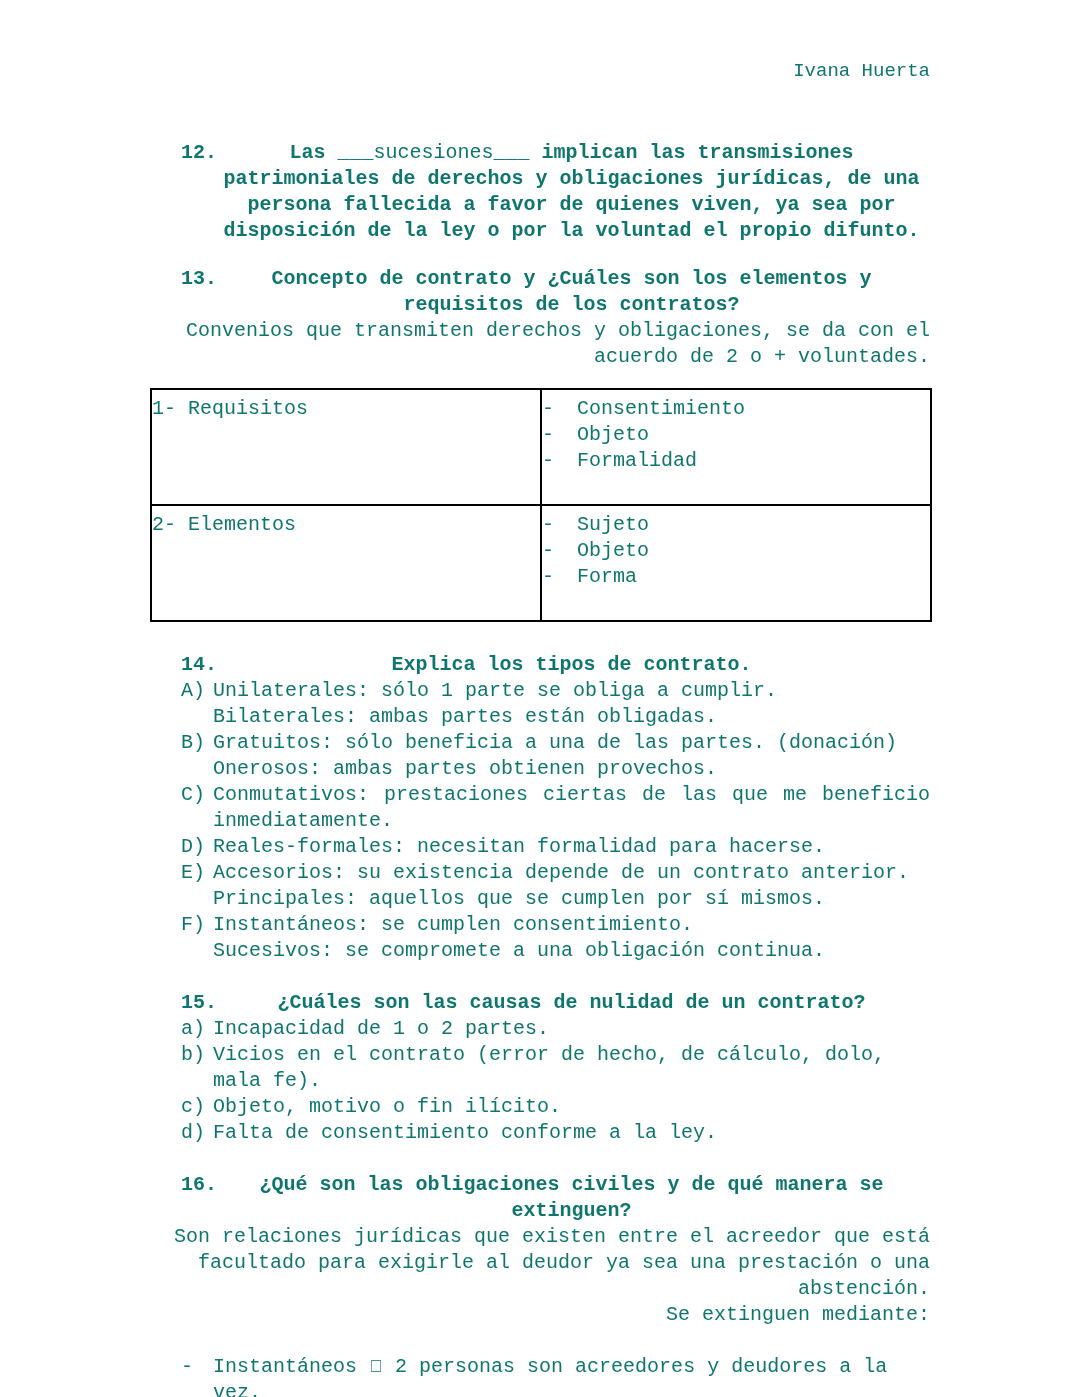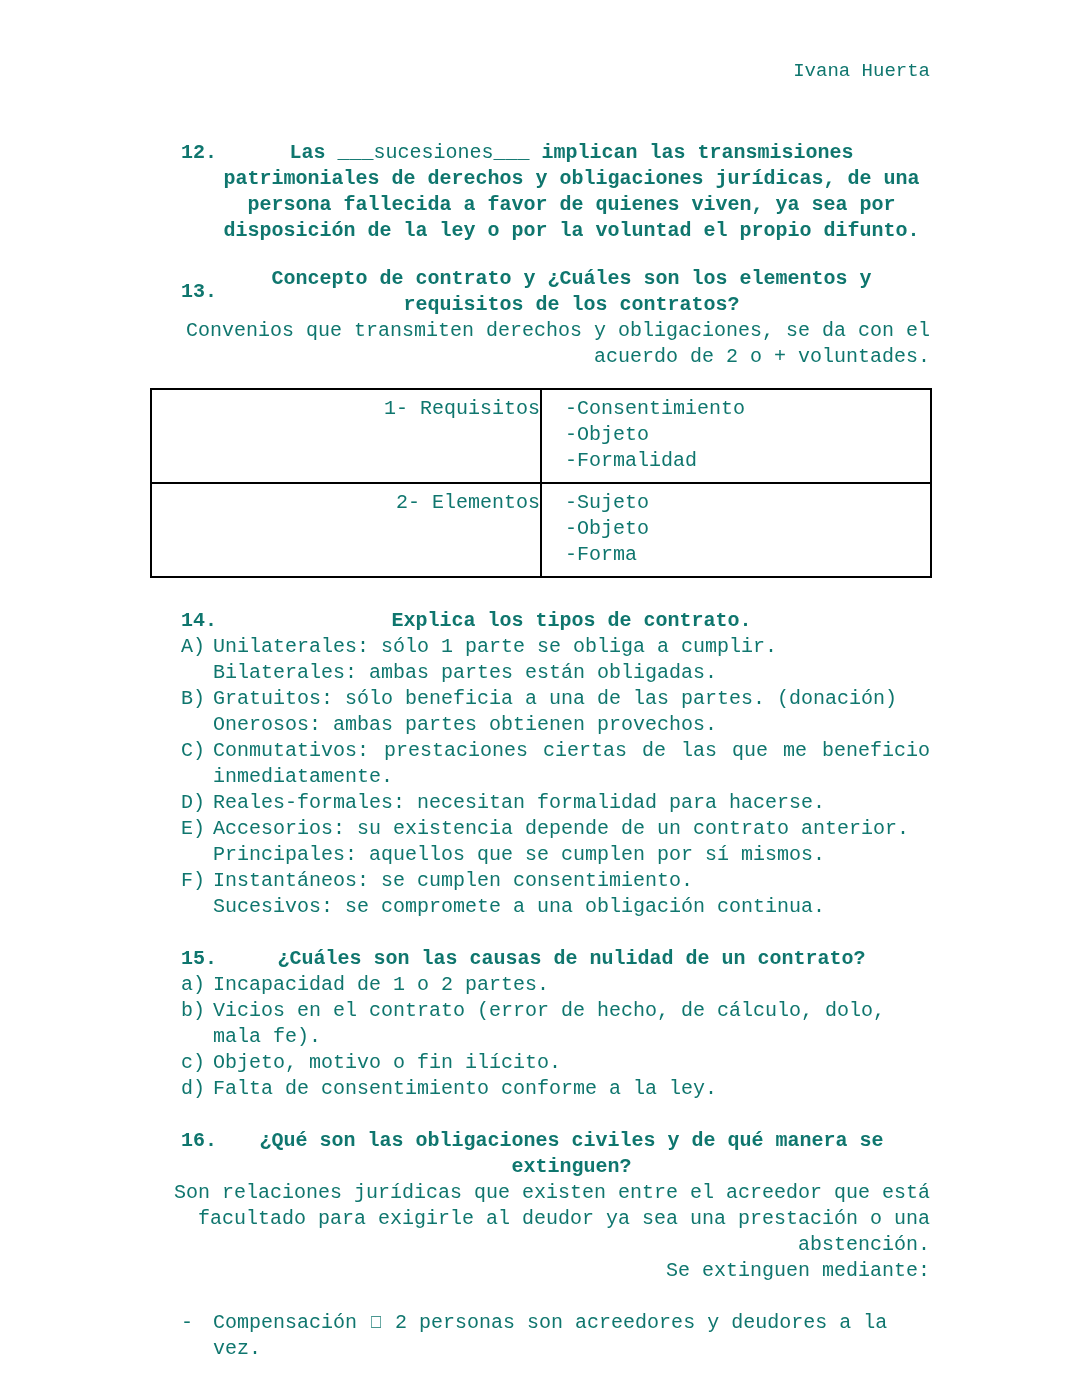--- a/index.html
+++ b/index.html
@@ -32,37 +32,36 @@
     align-items: flex-start;
   }
   .qnum {
     flex: 0 0 32px;
     width: 32px;
   }
   .qtext { flex: 1; margin: 0; font-size: inherit; line-height: inherit; text-align: center; }
   h2.qtext { font-weight: bold; }
 
   .flush { margin: 0; text-align: right; }
-  .gap-sm { margin-top: 22px; align-items: center; }
+  .gap-sm { margin-top: 22px; }
   .gap-md { margin-top: 26px; }
 
   
   table.tbl {
     border-collapse: collapse;
     width: 780px;
     margin-top: 18px;
     margin-bottom: 30px;
     table-layout: fixed;
   }
   table.tbl td {
     border: 2px solid #000000;
     vertical-align: top;
-    height: 94px;
-    padding: 6px 0 6px 0;
-    text-align: right;
+    height: 116px;
+    padding: 6px 12px 6px 0;
   }
   td.cell-left { width: 390px; padding-left: 41px; box-sizing: border-box; }
   td.cell-right { width: 390px; padding-left: 36px; box-sizing: border-box; }
   .tli { display: flex; }
   .tdash { flex: 0 0 35px; width: 35px; }
 
   
   .qitem {
     display: flex;
     margin-left: 31px;
@@ -223,19 +222,19 @@
   <div class="qblock gap-md">
     <span class="qnum b">16.</span>
     <h2 class="qtext">¿Qué son las obligaciones civiles y de qué manera se extinguen?</h2>
   </div>
   <p class="flush justify">Son relaciones jurídicas que existen entre el acreedor que está facultado para exigirle al deudor ya sea una prestación o una abstención.</p>
   <p class="flush">Se extinguen mediante:</p>
 
   <div class="qitem gap-md">
     <span class="qlabel">-</span>
     <div class="qlines">
-      <div><span>Compensación</span>
+      <div><span>Instantáneos</span>
         <span class="glyph-box">□</span>
         <span>2 personas son acreedores y deudores a la vez.</span></div>
     </div>
   </div>
 
 </div>
 
 </body></html>

